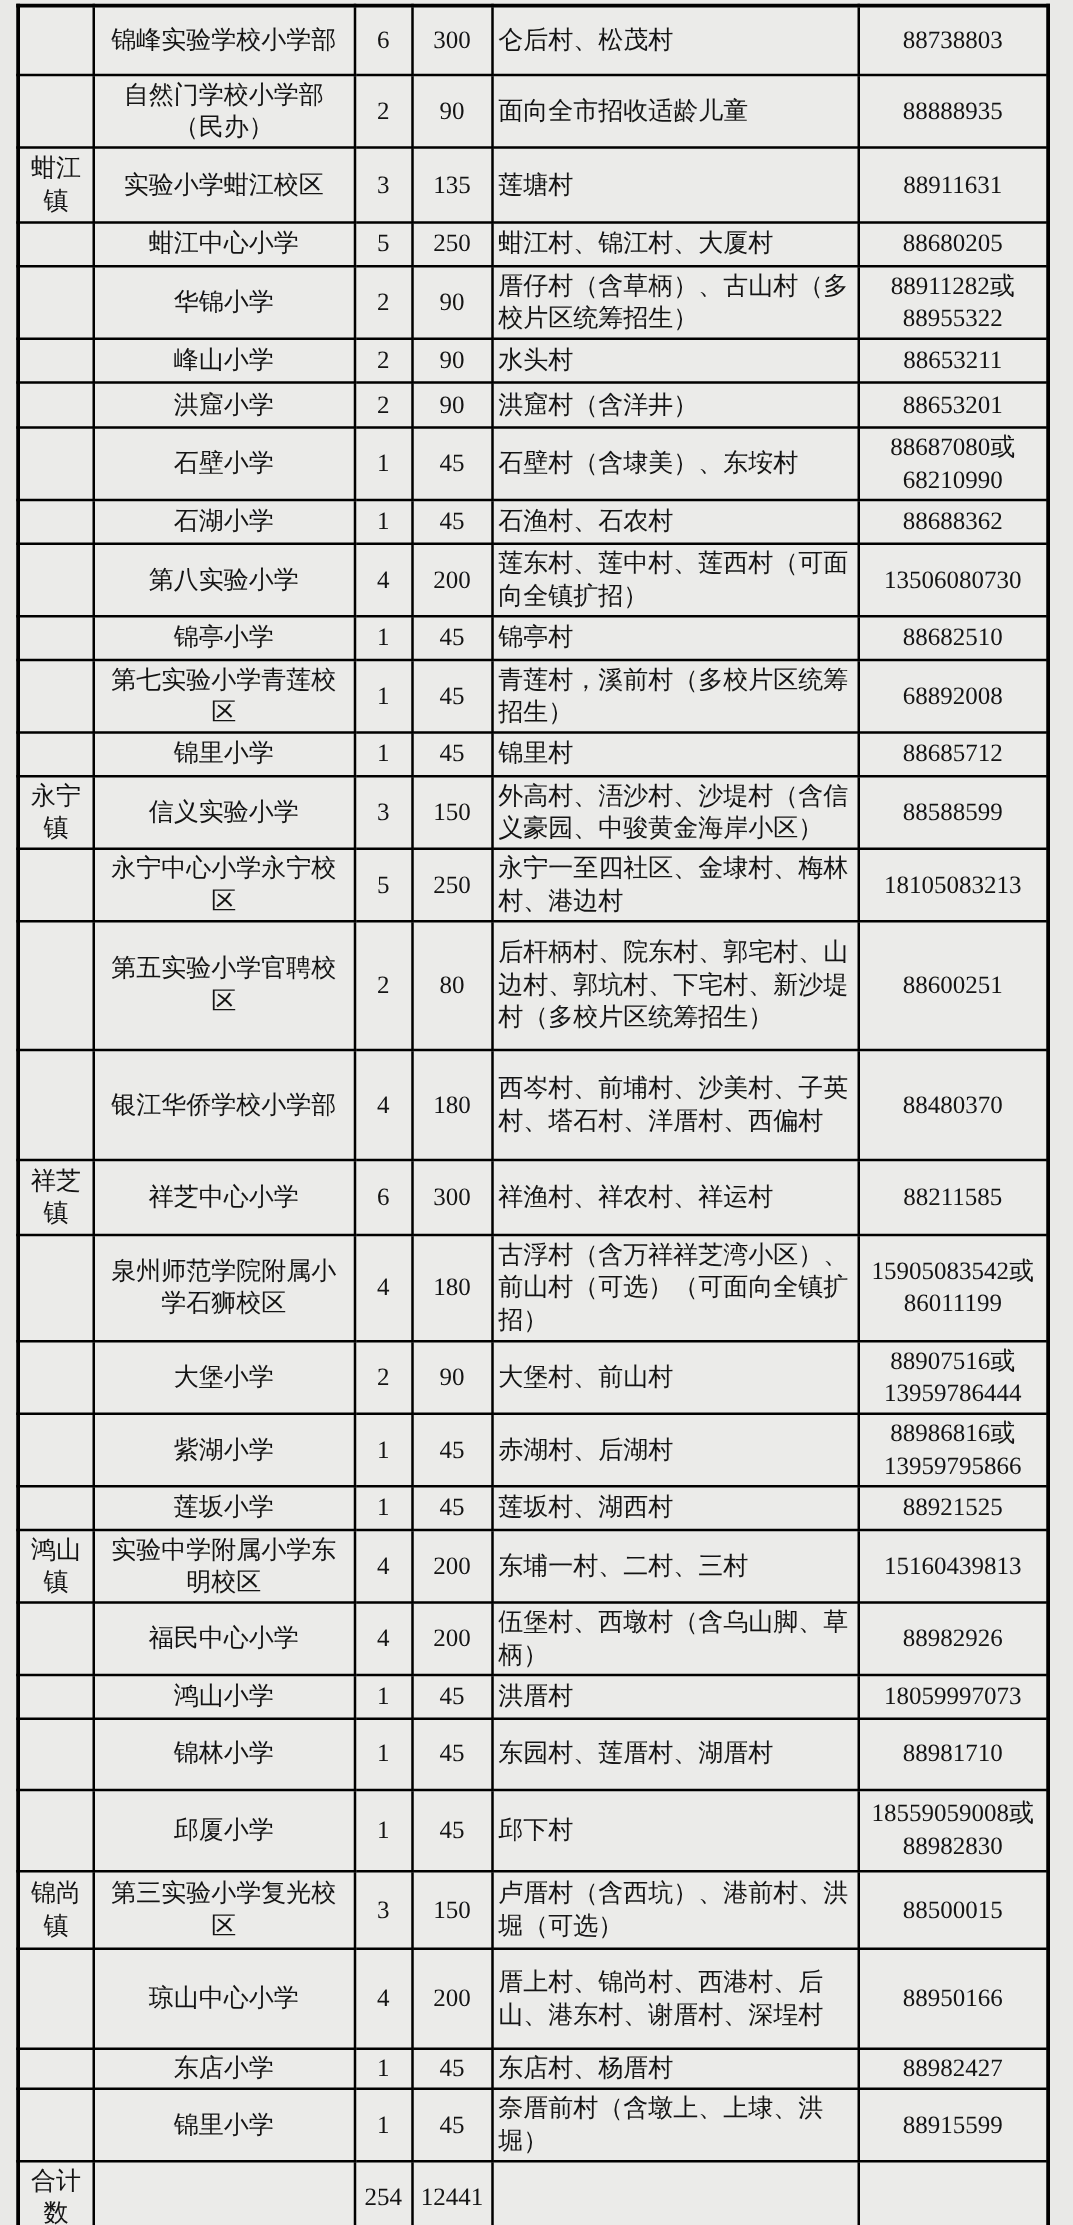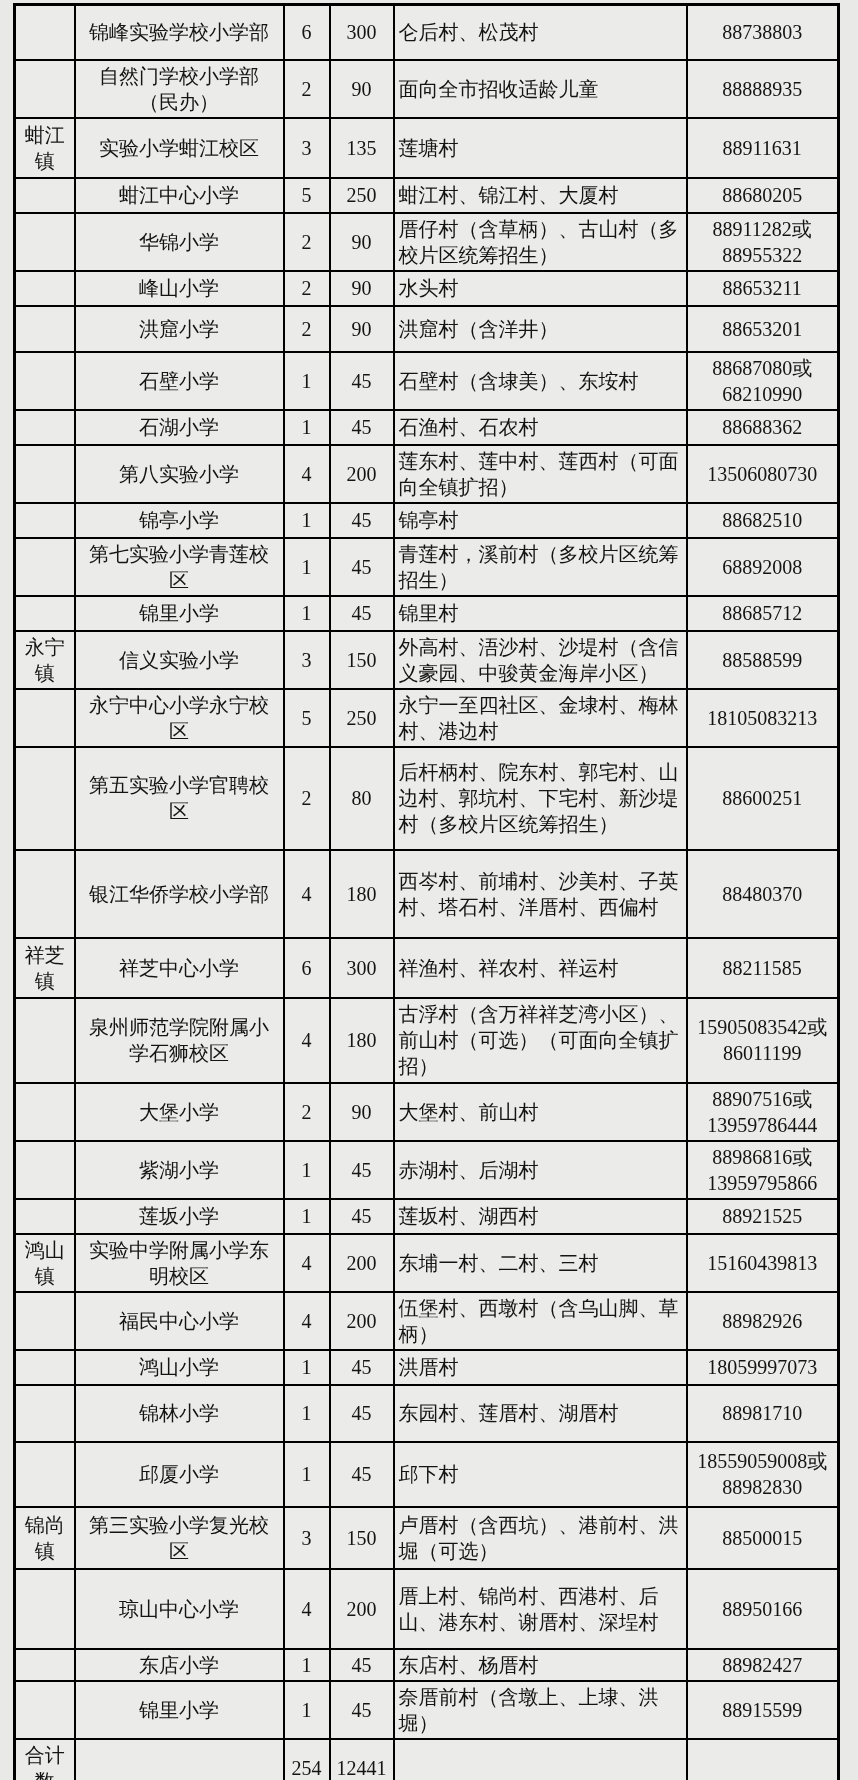--- a/index.html
+++ b/index.html
@@ -87,21 +87,21 @@
         <td class="c-phone">88911282或88955322</td>
       </tr>
       <tr style="height: 35px;">
         <td class="c-town"></td>
         <td class="c-school">峰山小学</td>
         <td class="c-classes">2</td>
         <td class="c-students">90</td>
         <td class="c-villages">水头村</td>
         <td class="c-phone">88653211</td>
       </tr>
-      <tr style="height: 46px; padding-left: 24px;">
+      <tr style="height: 36px; padding-left: 24px;">
         <td class="c-town"></td>
         <td class="c-school">洪窟小学</td>
         <td class="c-classes">2</td>
         <td class="c-students">90</td>
         <td class="c-villages">洪窟村（含洋井）</td>
         <td class="c-phone">88653201</td>
       </tr>
       <tr style="height: 52px;">
         <td class="c-town"></td>
         <td class="c-school">石壁小学</td>

